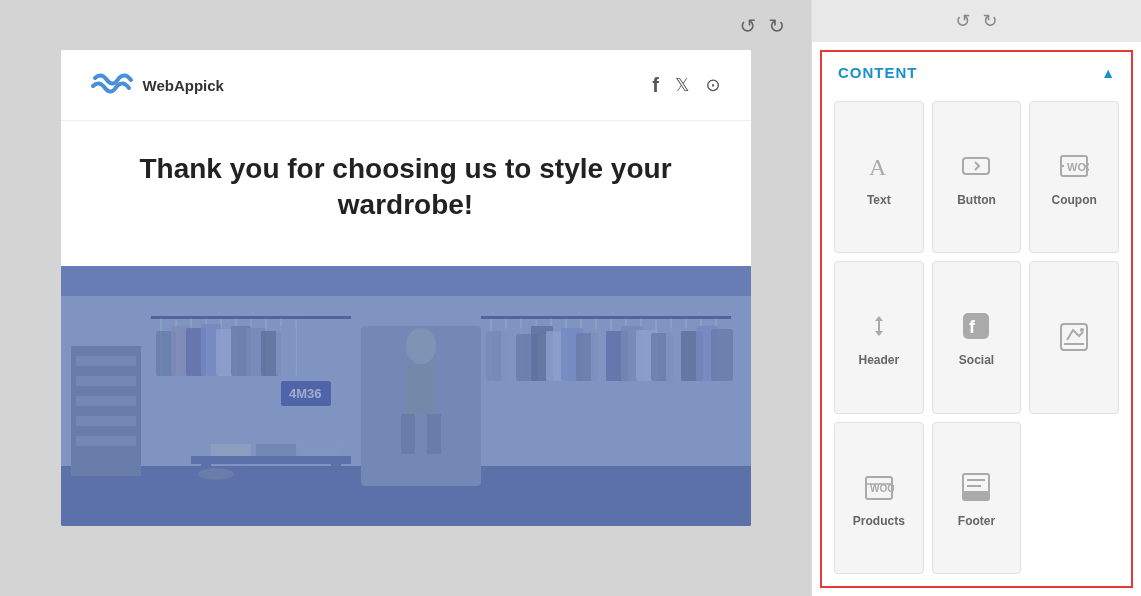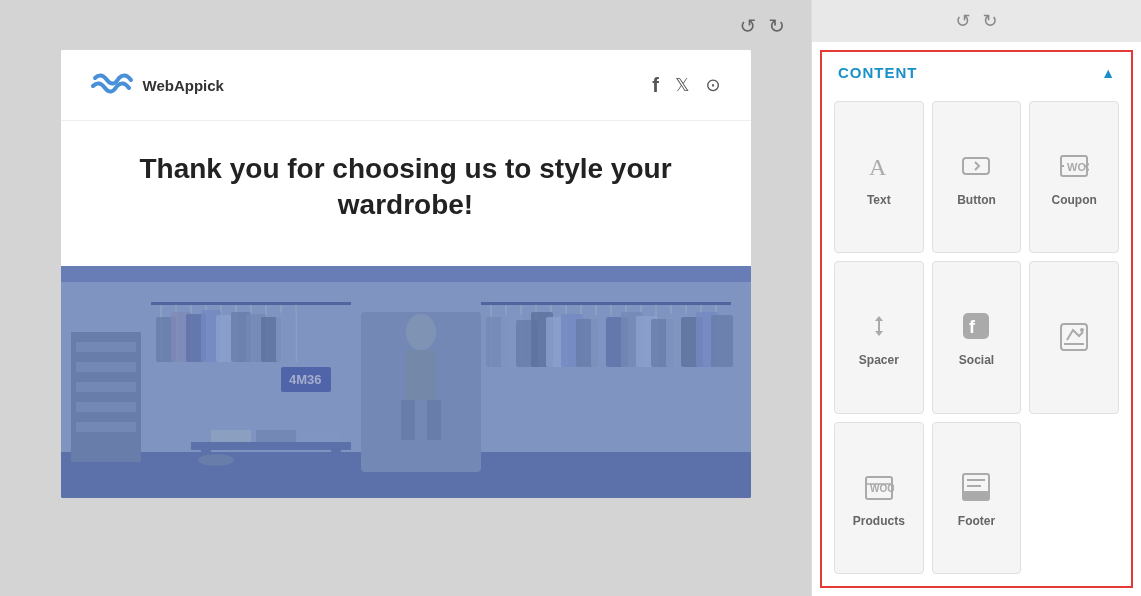--- a/index.html
+++ b/index.html
@@ -57,21 +57,21 @@
     .email-headline {
       font-size: 28px;
       font-weight: bold;
       color: #222;
       line-height: 1.3;
       margin-bottom: 12px;
     }
 
     .email-image {
       width: 100%;
-      height: 232px;
+      height: 260px;
       background: linear-gradient(135deg, #7799cc 0%, #aabbdd 30%, #6688bb 60%, #8899cc 100%);
       position: relative;
       overflow: hidden;
       display: flex;
       align-items: flex-start;
       justify-content: center;
     }
 
     
     .content-sidebar {
@@ -390,21 +390,21 @@
 
 
         <div class="content-item">
           <div class="item-icon">
             <svg viewBox="0 0 30 30">
               <path d="M15 5 L11 10 L19 10Z" fill="#aaa"></path>
               <path d="M15 25 L11 20 L19 20Z" fill="#aaa"></path>
               <line x1="15" y1="10" x2="15" y2="20" stroke="#aaa" stroke-width="2"></line>
             </svg>
           </div>
-          <span class="item-label">Spacer</span>
+          <span class="item-label">Header</span>
         </div>
 
         <div class="content-item">
           <div class="item-icon">
             <svg viewBox="0 0 30 30">
               <rect x="2" y="2" width="26" height="26" rx="5" fill="#aaa"></rect>
               <text x="8" y="22" font-size="18" font-family="Arial" font-weight="bold" fill="white">f</text>
             </svg>
           </div>
           <span class="item-label">Social</span>

